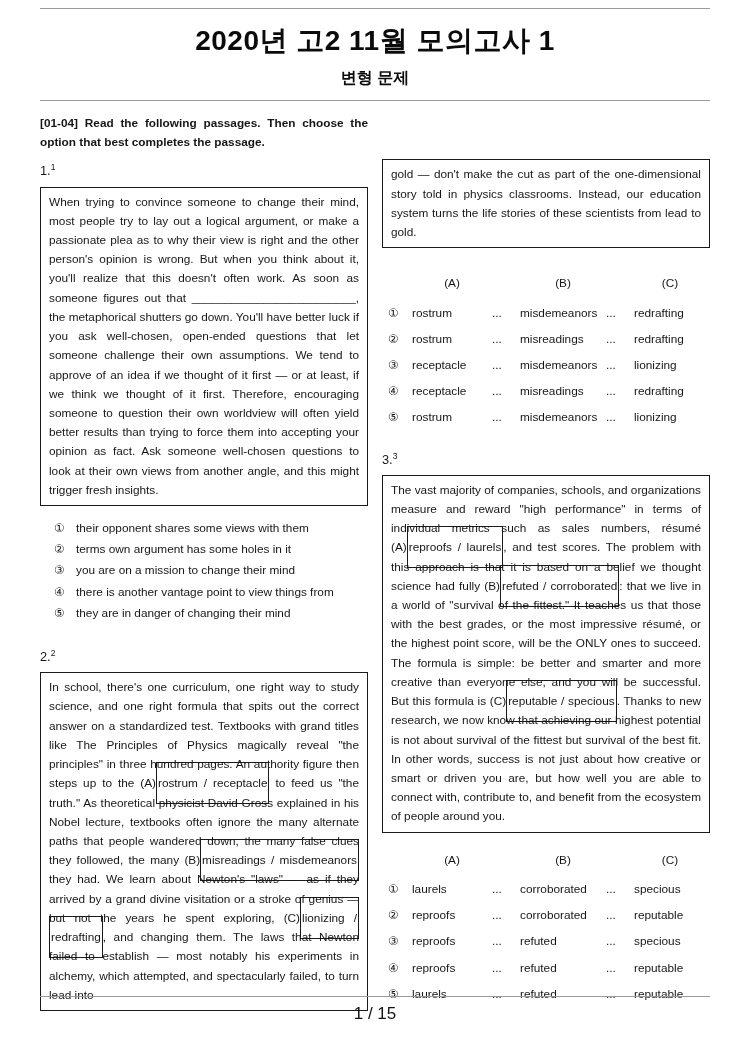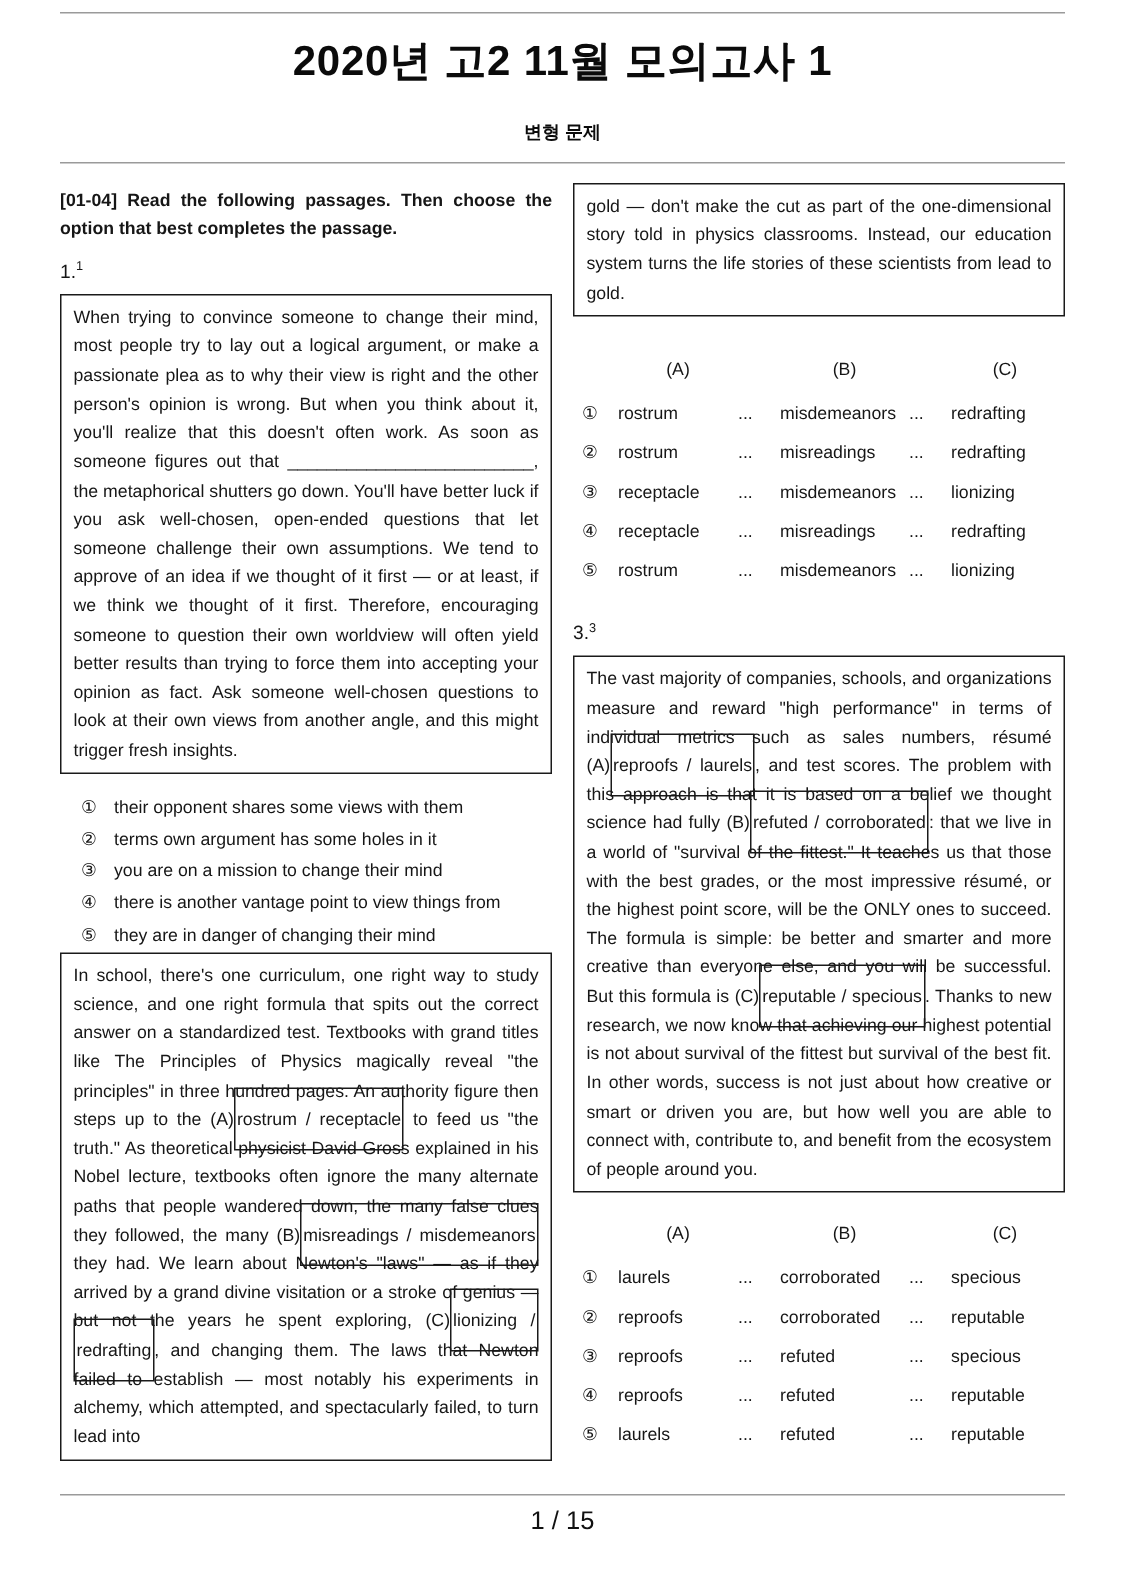--- a/index.html
+++ b/index.html
@@ -1,20 +1,20 @@
 <!DOCTYPE html>
 <html><head>
 <meta charset="utf-8">
 <style>
   html,body{margin:0;padding:0;}
   body{width:750px;height:1060px;background:#ffffff;font-family:"Liberation Sans",sans-serif;color:#161616;overflow:hidden;}
   .page{position:relative;width:750px;height:1036px;padding:8px 40px 0;box-sizing:border-box;background:#fff;}
   .rule{height:0;border-top:1px solid #9a9a9a;}
   .title{text-align:center;font-weight:700;font-size:28px;margin-top:13px;letter-spacing:.5px;color:#0b0b0b;}
-  .subtitle{text-align:center;font-weight:700;font-size:12px;margin-top:20px;color:#0b0b0b;}
+  .subtitle{text-align:center;font-weight:700;font-size:16px;margin-top:8px;color:#0b0b0b;}
   .rule.below-header{margin-top:11px;}
   .columns{display:flex;gap:14px;margin-top:13px;align-items:flex-end;}
   .col{width:328px;font-size:11.8px;line-height:1.63;}
   .instructions{font-weight:700;text-align:justify;}
   .qnum{font-weight:400;font-size:12.8px;margin:9px 0 4px;}
   .qnum sup{font-size:8.5px;}
   .qnum.q2{margin-top:24px;}
   .qnum.q3{margin-top:22px;}
   .passage-box{border:1px solid #1a1a1a;padding:5px 8px;text-align:justify;background:#fff;}
   .boxed{border:1px solid #1a1a1a;padding:13px 1px;box-decoration-break:clone;-webkit-box-decoration-break:clone;}
@@ -60,20 +60,21 @@
           <div class="choice">
             <span class="marker">④</span>
             <span class="ctext">there is another vantage point to view things from</span>
           </div>
           <div class="choice">
             <span class="marker">⑤</span>
             <span class="ctext">they are in danger of changing their mind</span>
           </div>
         </div>
 
+      <div class="qnum q2"><span>2.</span><sup>2</sup></div>
       <div class="passage-box"><span>In school, there's one curriculum, one right way to study science, and one right formula that spits out the correct answer on a standardized test. Textbooks with grand titles like The Principles of Physics magically reveal "the principles" in three hundred pages. An authority figure then steps up to the (A)</span><span class="boxed">rostrum / receptacle</span><span> to feed us "the truth." As theoretical physicist David Gross explained in his Nobel lecture, textbooks often ignore the many alternate paths that people wandered down, the many false clues they followed, the many (B)</span><span class="boxed">misreadings / misdemeanors</span><span> they had. We learn about Newton's "laws" — as if they arrived by a grand divine visitation or a stroke of genius — but not the years he spent exploring, (C)</span><span class="boxed">lionizing / redrafting</span><span>, and changing them. The laws that Newton failed to establish — most notably his experiments in alchemy, which attempted, and spectacularly failed, to turn lead into</span></div>
     </div>
 
     <div class="col">
       <div class="passage-box"><span>gold — don't make the cut as part of the one-dimensional story told in physics classrooms. Instead, our education system turns the life stories of these scientists from lead to gold.</span></div>
       <div class="ans-table">
           <div class="ans-row head">
             <span></span>
             <span>(A)</span>
             <span></span>

